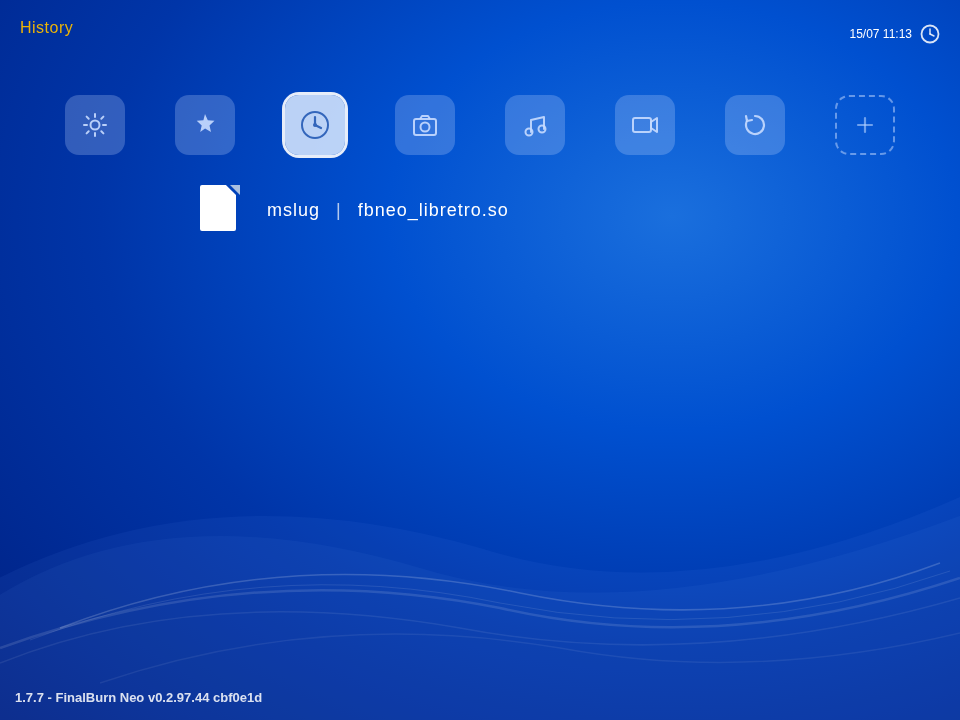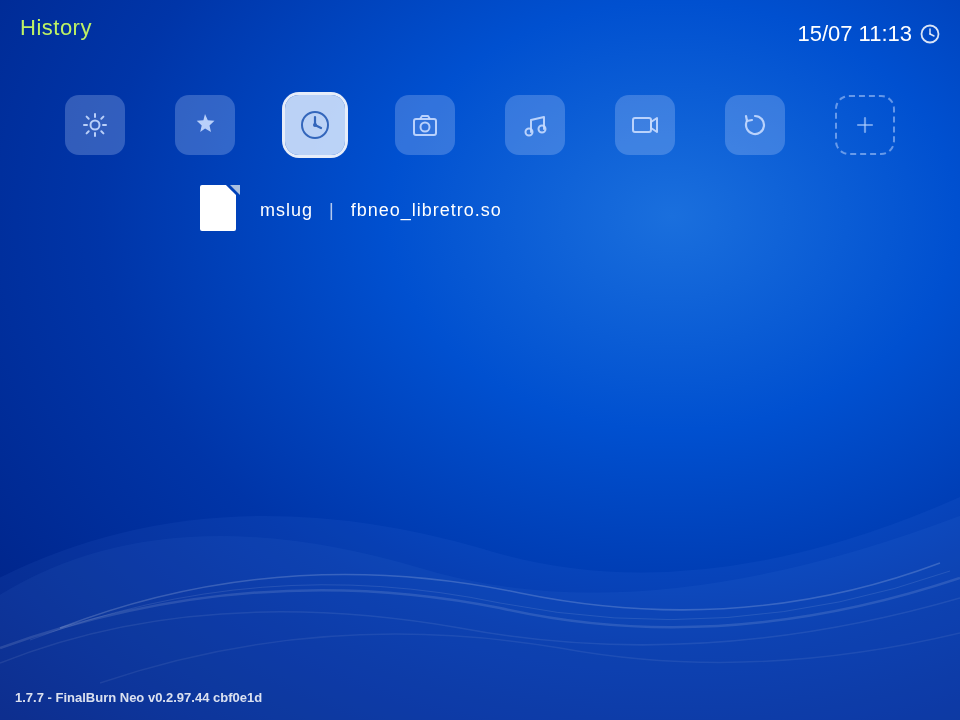--- a/index.html
+++ b/index.html
@@ -40,32 +40,32 @@
       right: 0;
       height: 55px;
       display: flex;
       align-items: center;
       justify-content: space-between;
       padding: 0 20px;
       z-index: 10;
     }
 
     .header-title {
-      color: #bef264;
-      font-size: 22px;
+      color: #eab308;
+      font-size: 16px;
       font-weight: 400;
       letter-spacing: 0.5px;
     }
 
     .header-right {
       display: flex;
       align-items: center;
       gap: 8px;
       color: white;
-      font-size: 22px;
+      font-size: 12px;
       margin-top: 12px;
     }
 
     
     .icon-bar {
       position: absolute;
       top: 95px;
       left: 0;
       right: 0;
       display: flex;
@@ -103,21 +103,21 @@
     }
 
     
     .content {
       position: absolute;
       top: 185px;
       left: 200px;
       z-index: 10;
       display: flex;
       align-items: center;
-      gap: 20px;
+      gap: 27px;
     }
 
     .file-icon {
       width: 40px;
       height: 50px;
       position: relative;
       flex-shrink: 0;
     }
 
     .file-icon-body {

